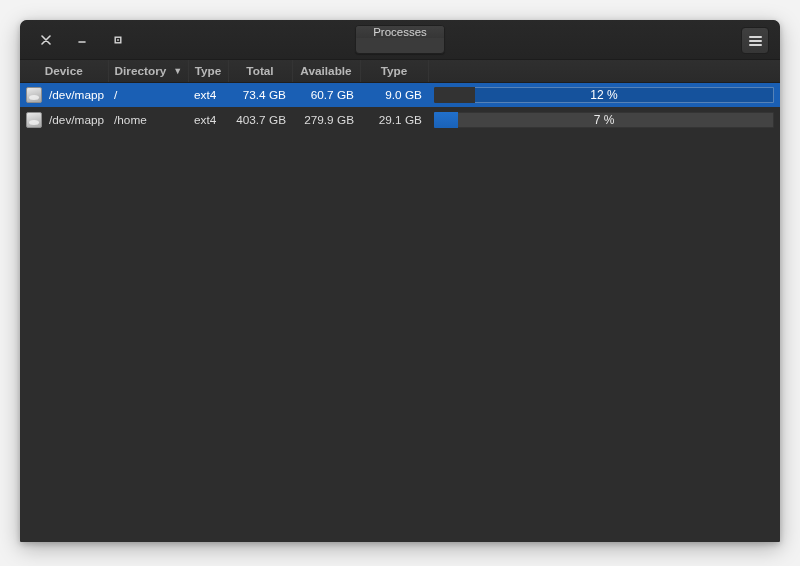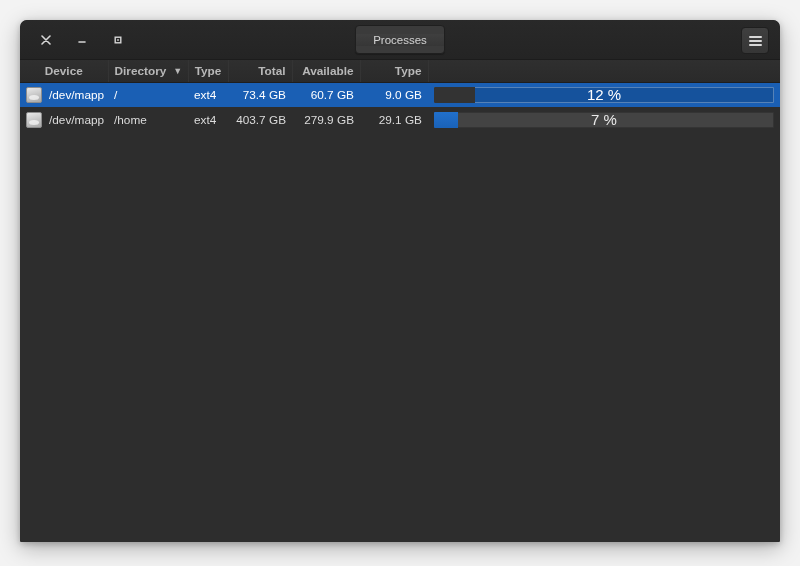--- a/index.html
+++ b/index.html
@@ -75,21 +75,21 @@
     top: 0;
     bottom: 0;
     display: flex;
     align-items: center;
     justify-content: center;
     pointer-events: none;
   }
 
   .tabs {
     display: flex;
-    align-items: center;
+    align-items: flex-start;
     height: 27px;
     background: #3b3b3b;
     border: 1px solid #1f1f1f;
     border-radius: 4px;
     overflow: hidden;
     pointer-events: auto;
     box-shadow: 0 1px 1px rgba(0,0,0,0.25);
   }
 
   .tab {
@@ -166,21 +166,21 @@
     font-size: 11.8px;
     text-align: center;
     padding: 0 6px;
     border-bottom: 1px solid #1e1e1e;
     border-right: 1px solid #343434;
     white-space: nowrap;
     cursor: pointer;
     user-select: none;
     vertical-align: middle;
   }
-  .th.num { text-align: right; }
+  .th.num { }
   .th:last-child { border-right: none; }
 
   .sort-arrow {
     display: inline-block;
     margin-left: 7px;
     color: #b8b8b8;
     font-size: 9px;
     transform: translateY(-1px);
   }
 
@@ -240,21 +240,21 @@
     left: 0; top: 0; bottom: 0;
     background: linear-gradient(180deg, #2170cc 0%, #1a62b8 100%);
   }
   .bar .pct {
     position: absolute;
     left: 0; right: 0; top: 0; bottom: 0;
     display: flex;
     align-items: center;
     justify-content: center;
     color: #e9e9e9;
-    font-size: 15px;
+    font-size: 12px;
   }
   .row.selected .bar {
     background: #15529c;
     box-shadow: inset 0 0 0 1px rgba(255,255,255,0.28);
   }
   .row.selected .bar .fill {
     background: #333333;
   }
   .row.selected .bar .pct { color: #ffffff; }
 

